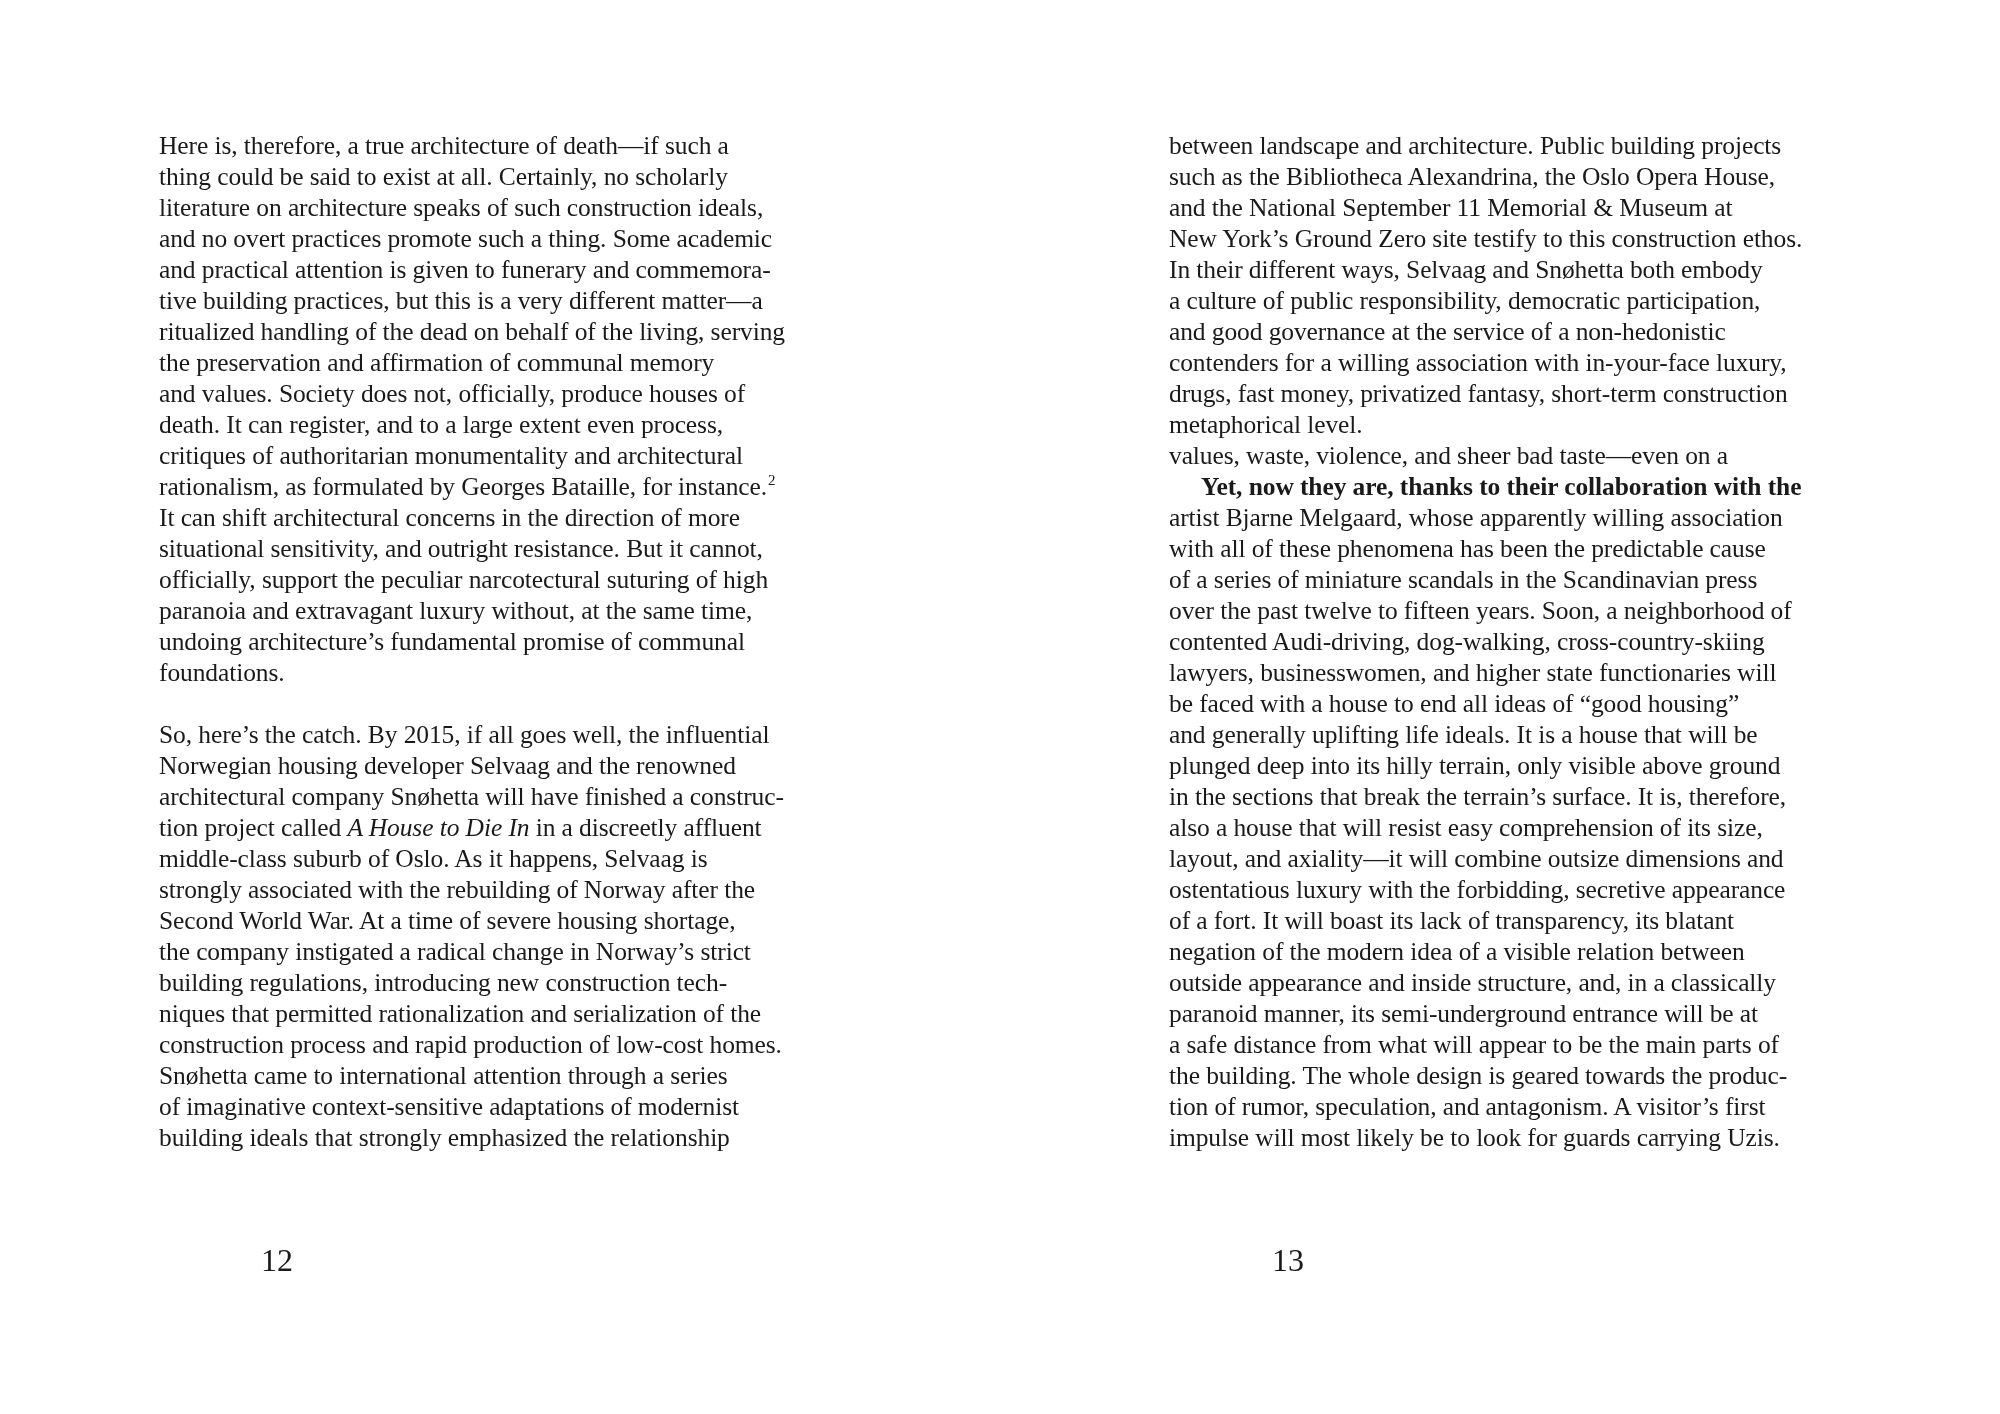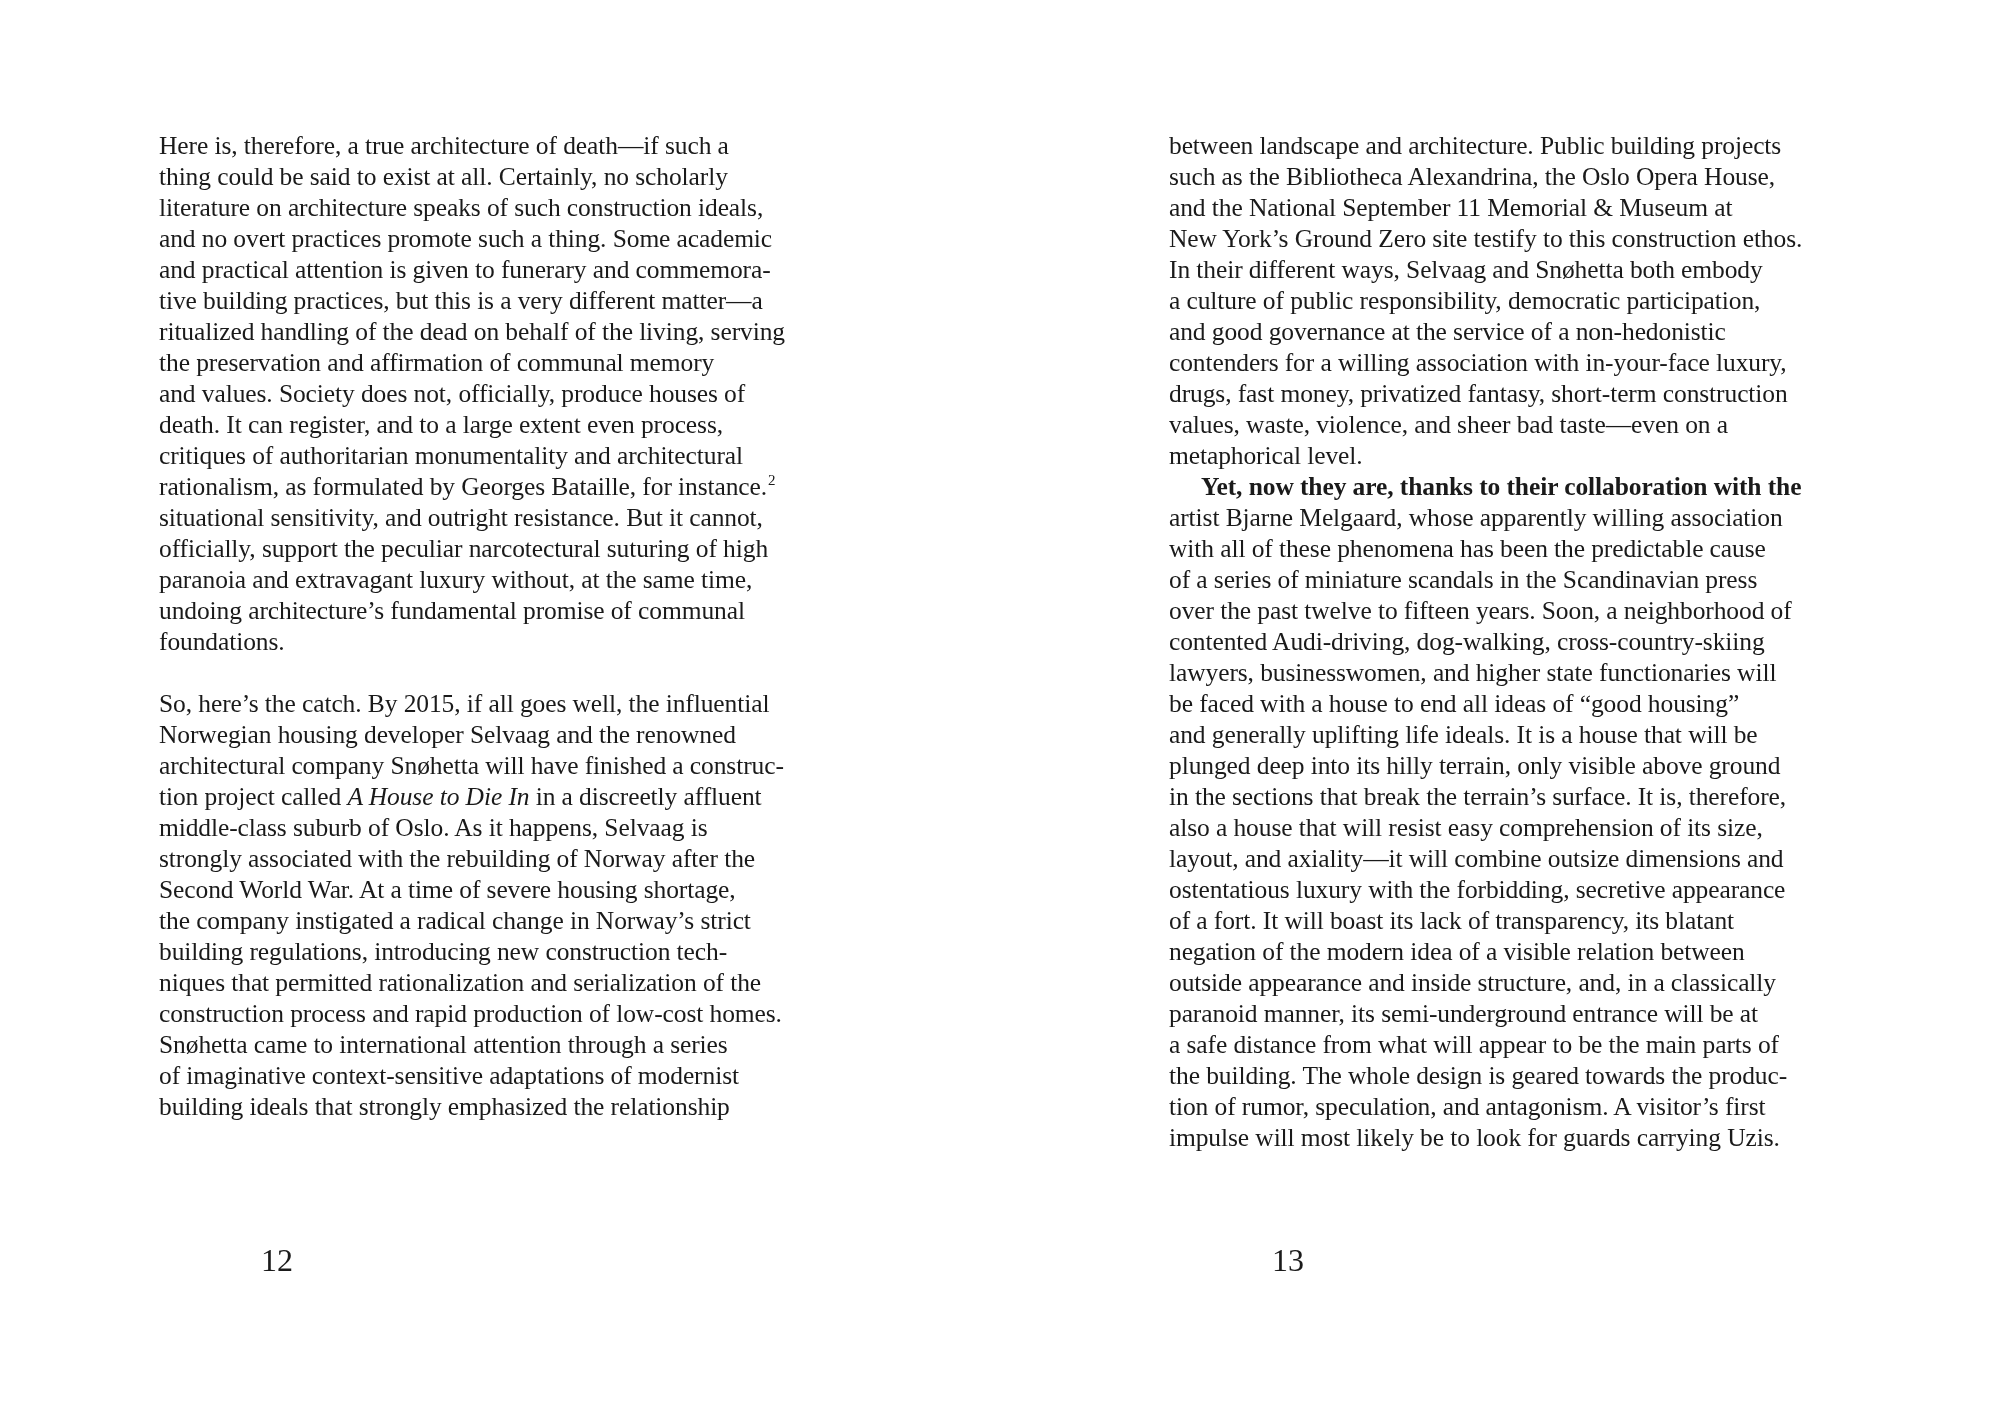--- a/index.html
+++ b/index.html
@@ -74,20 +74,21 @@
         <span class="line">literature on architecture speaks of such construction ideals,</span>
         <span class="line">and no overt practices promote such a thing. Some academic</span>
         <span class="line">and practical attention is given to funerary and commemora-</span>
         <span class="line">tive building practices, but this is a very different matter—a</span>
         <span class="line">ritualized handling of the dead on behalf of the living, serving</span>
         <span class="line">the preservation and affirmation of communal memory</span>
         <span class="line">and values. Society does not, officially, produce houses of</span>
         <span class="line">death. It can register, and to a large extent even process,</span>
         <span class="line">critiques of authoritarian monumentality and architectural</span>
         <span class="line"><span>rationalism, as formulated by Georges Bataille, for instance.</span><sup class="fn">2</sup></span>
+        <span class="line">It can shift architectural concerns in the direction of more</span>
         <span class="line">situational sensitivity, and outright resistance. But it cannot,</span>
         <span class="line">officially, support the peculiar narcotectural suturing of high</span>
         <span class="line">paranoia and extravagant luxury without, at the same time,</span>
         <span class="line">undoing architecture’s fundamental promise of communal</span>
         <span class="line">foundations.</span>
       </div>
       <span class="line blank"></span>
       <div>
         <span class="line">So, here’s the catch. By 2015, if all goes well, the influential</span>
         <span class="line">Norwegian housing developer Selvaag and the renowned</span>
@@ -113,22 +114,22 @@
       <div>
         <span class="line">between landscape and architecture. Public building projects</span>
         <span class="line">such as the Bibliotheca Alexandrina, the Oslo Opera House,</span>
         <span class="line">and the National September 11 Memorial &amp; Museum at</span>
         <span class="line">New York’s Ground Zero site testify to this construction ethos.</span>
         <span class="line">In their different ways, Selvaag and Snøhetta both embody</span>
         <span class="line">a culture of public responsibility, democratic participation,</span>
         <span class="line">and good governance at the service of a non-hedonistic</span>
         <span class="line">contenders for a willing association with in-your-face luxury,</span>
         <span class="line">drugs, fast money, privatized fantasy, short-term construction</span>
+        <span class="line">metaphorical level.</span>
         <span class="line">values, waste, violence, and sheer bad taste—even on a</span>
-        <span class="line">metaphorical level.</span>
       </div>
       <div>
         <span class="line indent">Yet, now they are, thanks to their collaboration with the</span>
         <span class="line">artist Bjarne Melgaard, whose apparently willing association</span>
         <span class="line">with all of these phenomena has been the predictable cause</span>
         <span class="line">of a series of miniature scandals in the Scandinavian press</span>
         <span class="line">over the past twelve to fifteen years. Soon, a neighborhood of</span>
         <span class="line">contented Audi-driving, dog-walking, cross-country-skiing</span>
         <span class="line">lawyers, businesswomen, and higher state functionaries will</span>
         <span class="line">be faced with a house to end all ideas of “good housing”</span>

